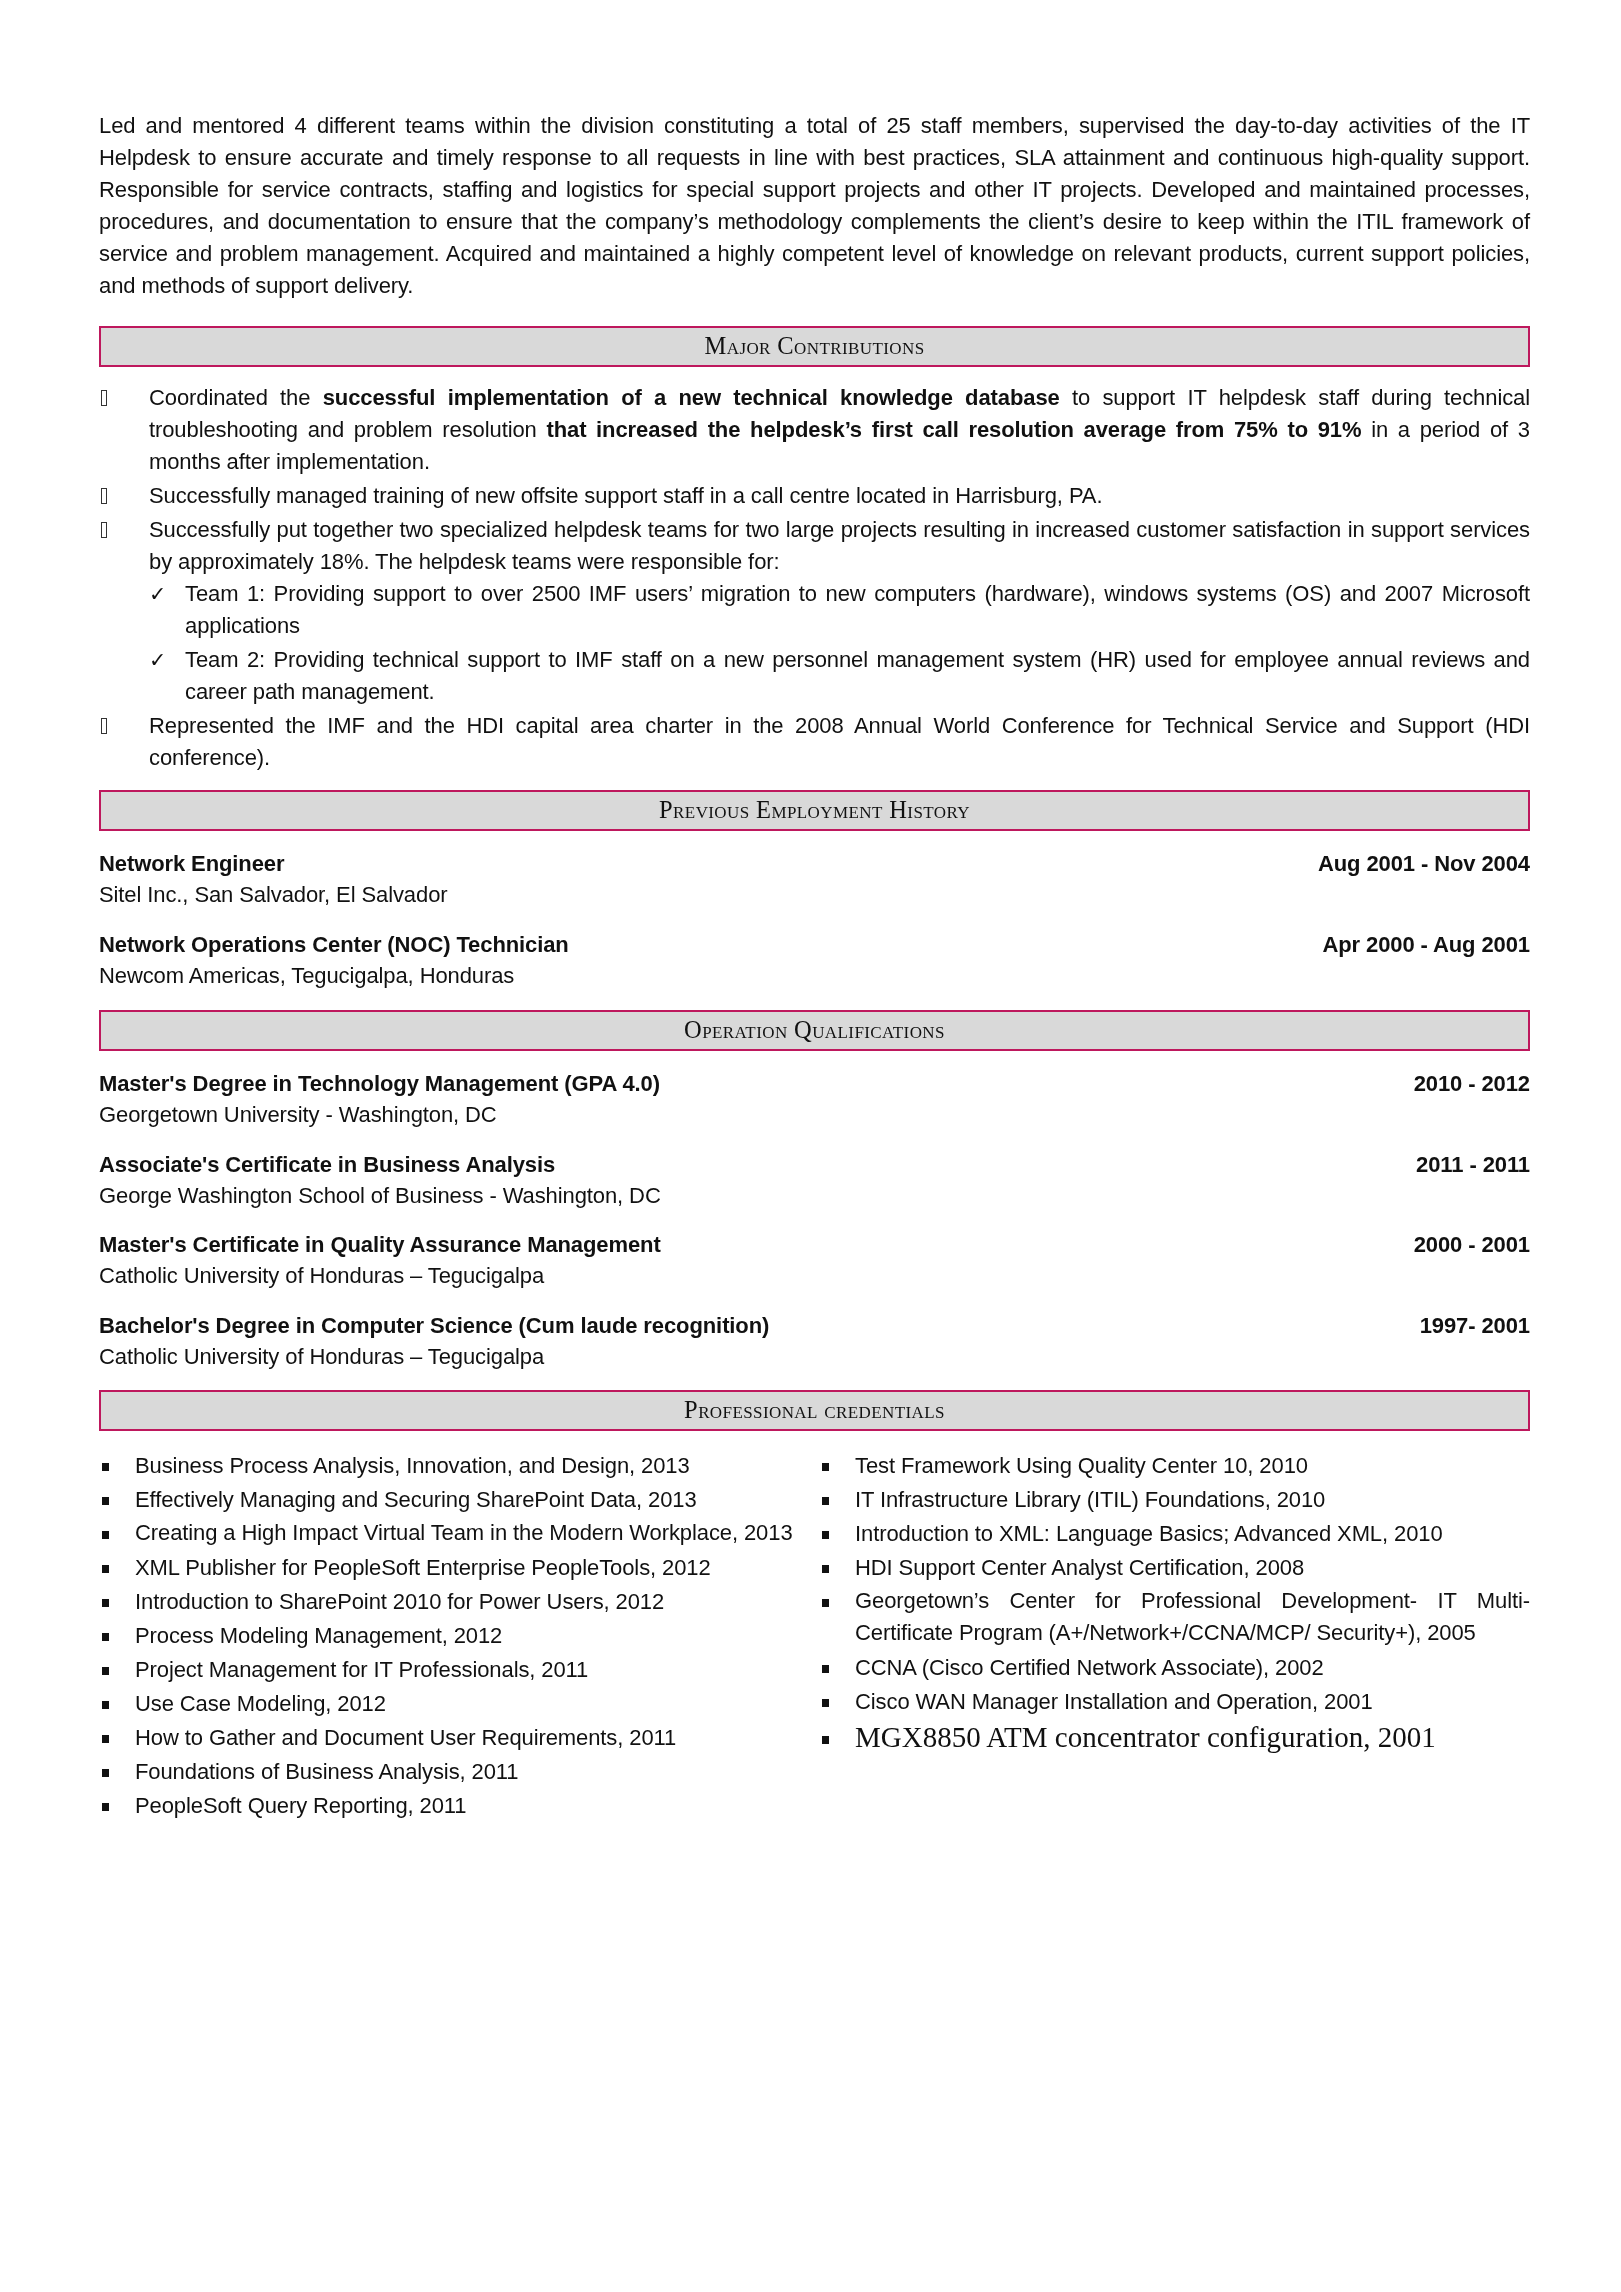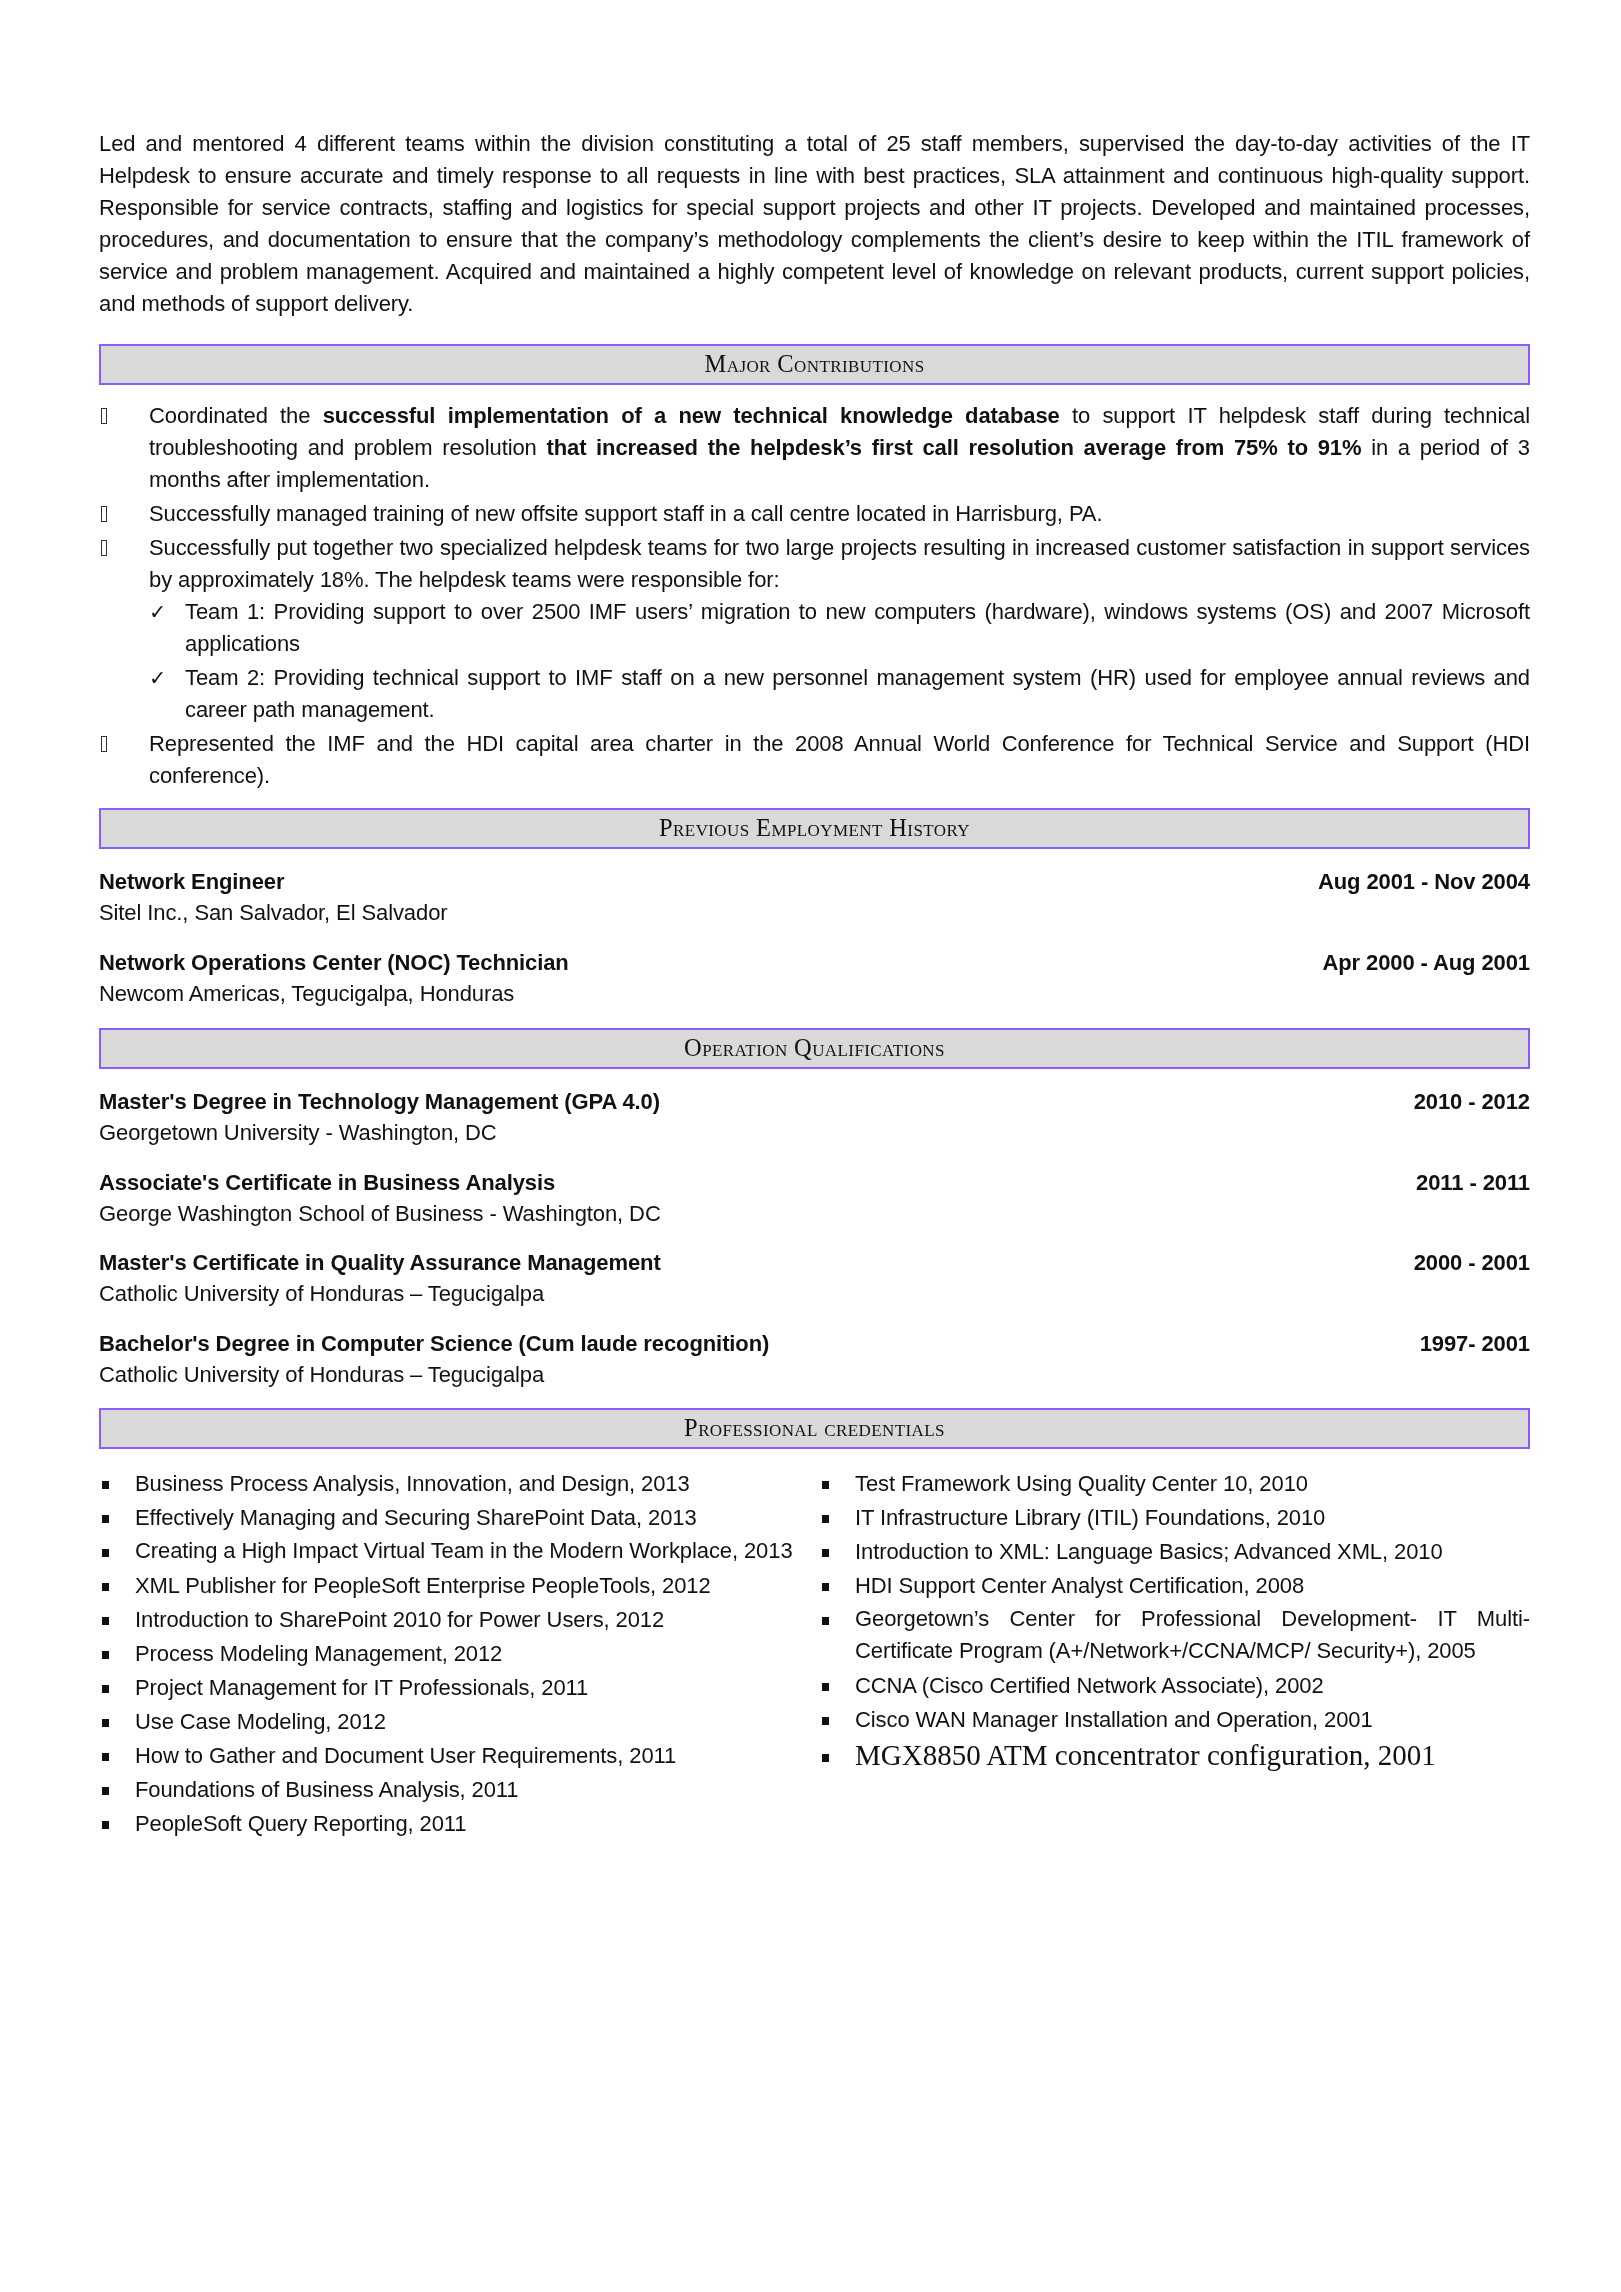--- a/index.html
+++ b/index.html
@@ -1,27 +1,27 @@
 <!DOCTYPE html>
 <html><head>
 <meta charset="utf-8">
 <style>
   html, body { margin: 0; padding: 0; background: #ffffff; }
   body {
     width: 1621px; height: 2293px; position: relative; overflow: hidden;
     font-family: "Liberation Sans", sans-serif; color: #111111;
   }
-  .page { position: absolute; left: 99px; top: 128px; width: 1431px; }
+  .page { position: absolute; left: 99px; top: 110px; width: 1431px; }
   .para {
     font-size: 22px; line-height: 32px; text-align: justify;
     text-align-last: left; margin: 0; letter-spacing: -0.1px;
   }
   .section-header {
     box-sizing: border-box; width: 1431px; height: 41px;
-    background: #d9d9d9; border: 2px solid #8b5cf6;
+    background: #d9d9d9; border: 2px solid #be185d;
     display: flex; align-items: center; justify-content: center;
     font-family: "Liberation Serif", serif; font-variant: small-caps;
     font-size: 24.5px; letter-spacing: 0.4px; color: #111;
   }
   .hdr-major { margin-top: 23.5px; }
   .contrib-list { list-style: none; margin: 15.7px 0 0 0; padding: 0; }
   .contrib-item {
     position: relative; padding-left: 50px; font-size: 22px; line-height: 32px;
     text-align: justify; text-align-last: left; letter-spacing: -0.1px; margin-bottom: 2px;
   }

